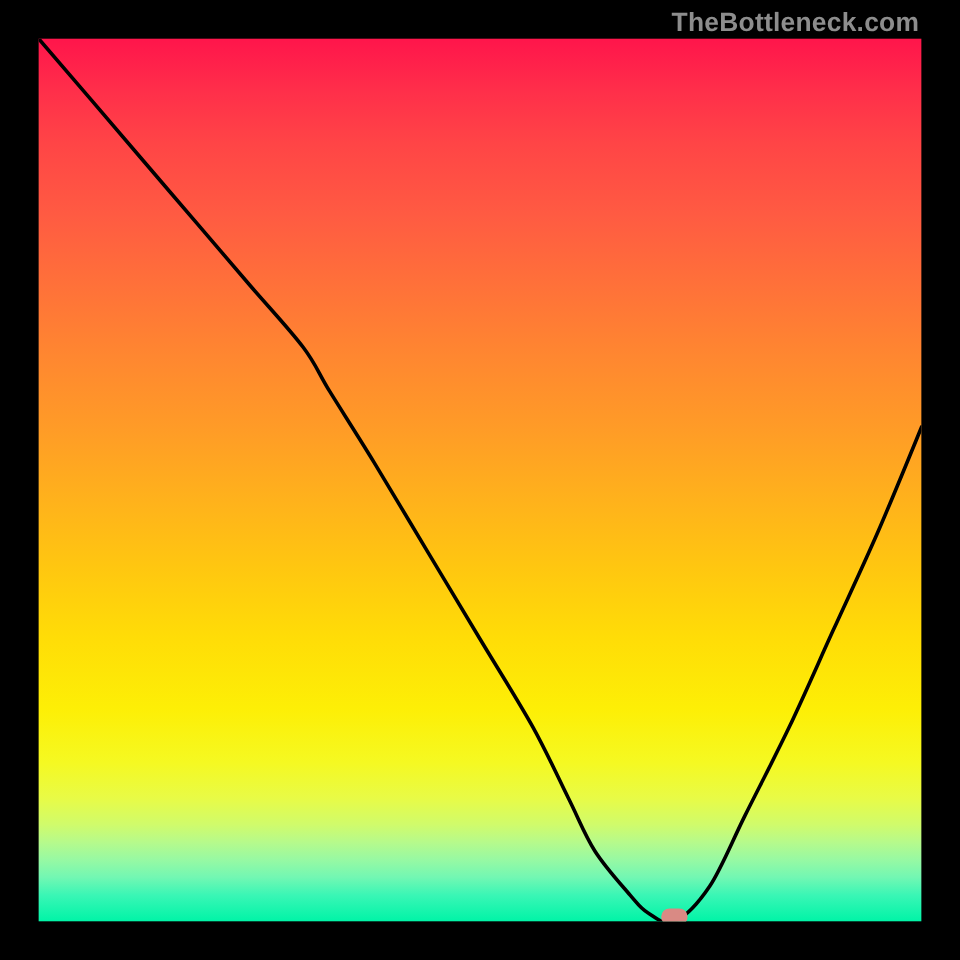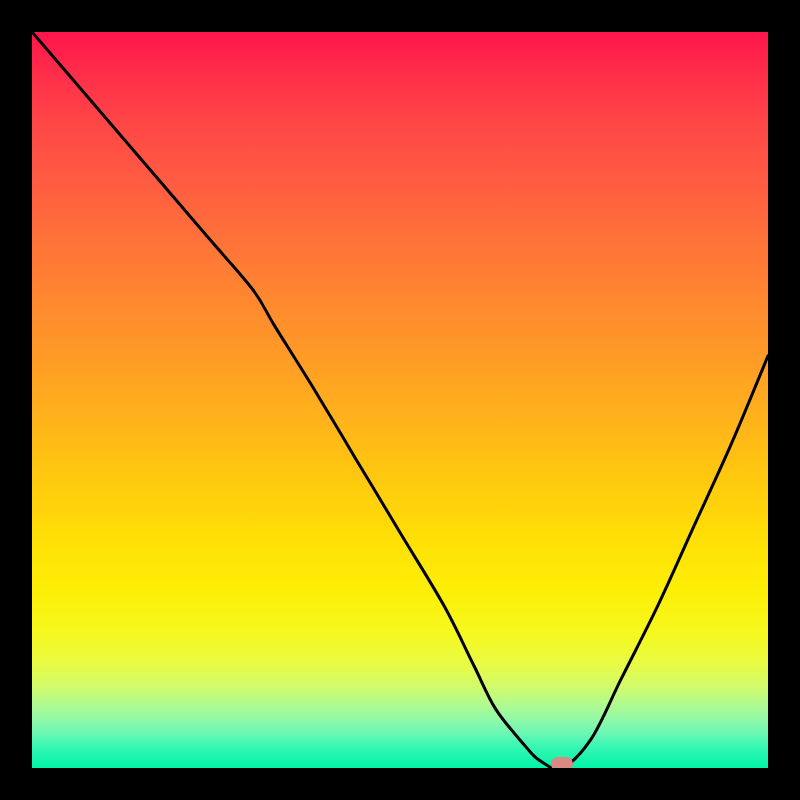--- a/index.html
+++ b/index.html
@@ -73,20 +73,21 @@
     font-weight: 600;
     color: #8d8d8d;
     letter-spacing: 0.2px;
     user-select: none;
   }
 </style>
 </head>
 <body>
 
 <div class="frame">
+  <div class="watermark">TheBottleneck.com</div>
   <div class="plot">
     <div class="gradient"></div>
     <svg class="curve" viewBox="0 0 736 736" preserveAspectRatio="none">
       <path id="curve-path" d="M 0.0 0.0 C 7.4 8.6, 29.4 34.3, 44.2 51.5 C 58.9 68.7, 73.6 85.9, 88.3 103.0 C 103.0 120.2, 117.8 137.4, 132.5 154.6 C 147.2 171.7, 161.9 188.9, 176.6 206.1 C 191.4 223.3, 209.8 242.9, 220.8 257.6 C 231.8 272.3, 233.1 278.5, 242.9 294.4 C 252.7 310.3, 266.2 331.2, 279.7 353.3 C 293.2 375.4, 309.1 402.3, 323.8 426.9 C 338.6 451.4, 353.3 475.9, 368.0 500.5 C 382.7 525.0, 399.9 552.0, 412.2 574.1 C 424.4 596.2, 433.0 615.8, 441.6 633.0 C 450.2 650.1, 455.1 663.6, 463.7 677.1 C 472.3 690.6, 485.8 705.3, 493.1 713.9 C 500.5 722.5, 501.7 725.0, 507.8 728.6 C 514.0 732.3, 521.3 739.7, 529.9 736.0 C 538.5 732.3, 549.5 721.3, 559.4 706.6 C 569.2 691.8, 577.8 669.8, 588.8 647.7 C 599.8 625.6, 613.3 599.8, 625.6 574.1 C 637.9 548.3, 650.1 520.1, 662.4 493.1 C 674.7 466.1, 686.9 440.4, 699.2 412.2 C 711.5 383.9, 729.9 338.6, 736.0 323.8" fill="none" stroke="#000" stroke-width="3" stroke-linecap="round" stroke-linejoin="round"></path>
     </svg>
     <div id="marker" class="marker" style="left: 529.92px; top: 732.32px;"></div>
   </div>
 </div>
 
 </body></html>

